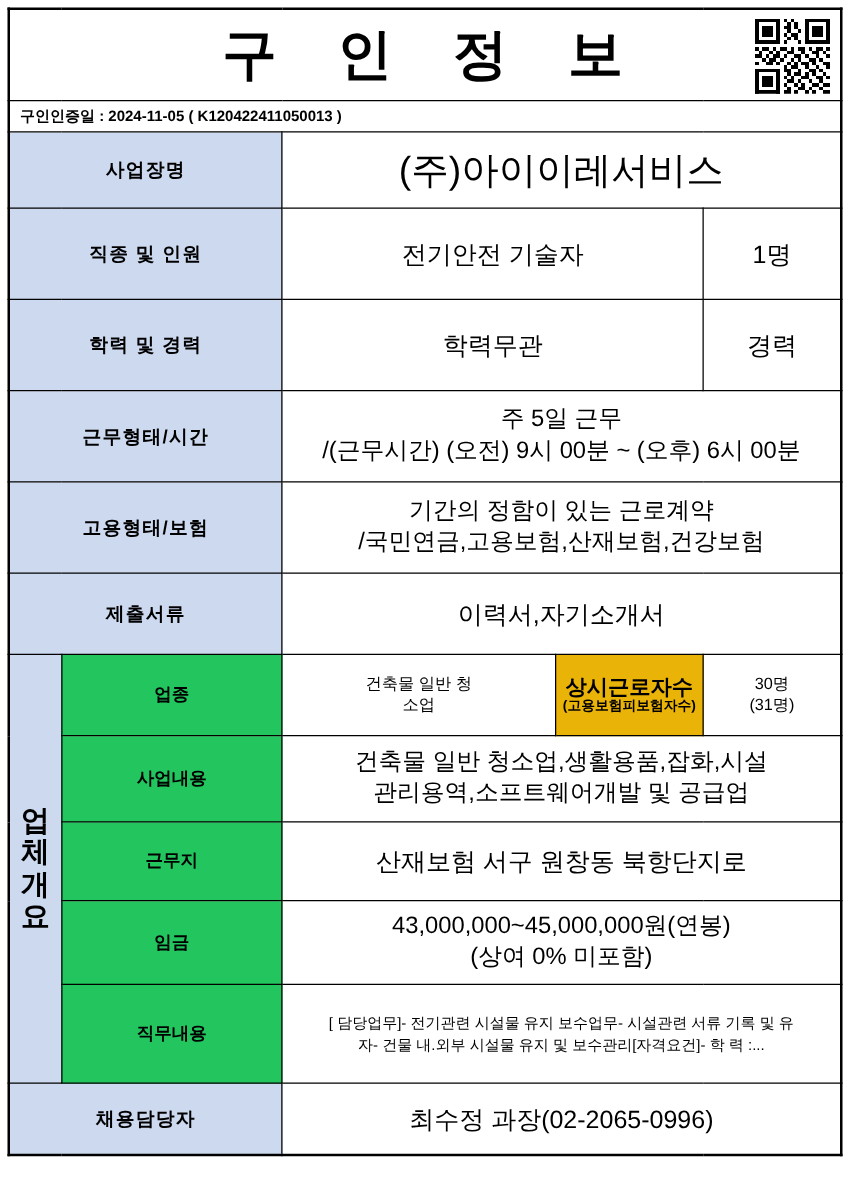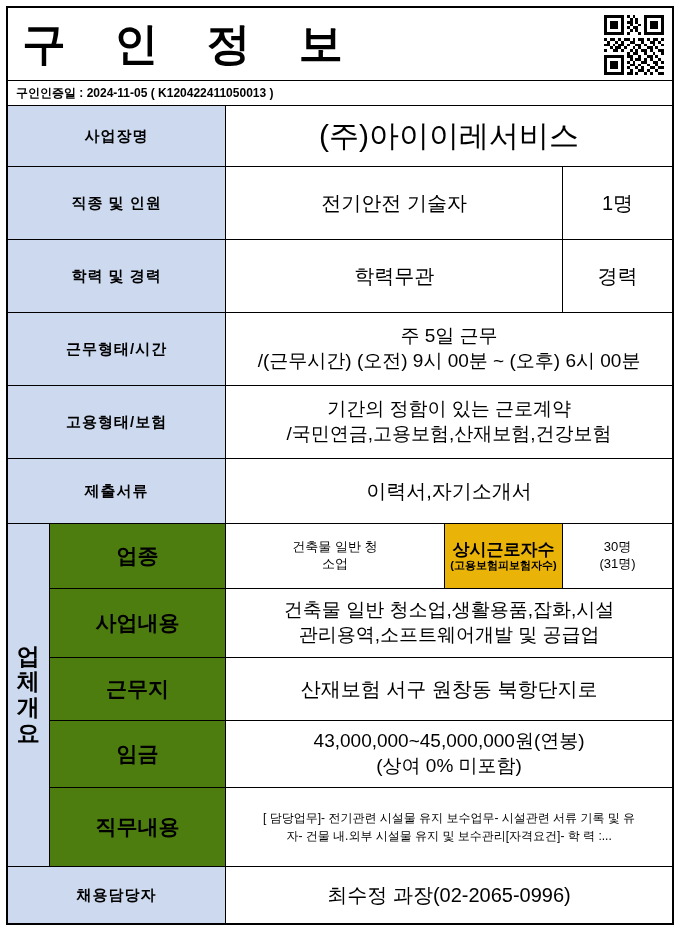--- a/index.html
+++ b/index.html
@@ -38,21 +38,21 @@
     position: relative;
     height: 72px;
     padding: 0 !important;
     border-bottom: 1px solid #000 !important;
   }
   .title-text {
     font-size: 44px;
     font-weight: bold;
     letter-spacing: 18px;
     line-height: 72px;
-    text-align: left;
+    text-align: center;
     padding-left: 14px;
   }
   .qr {
     position: absolute;
     right: 8px;
     top: 7px;
     width: 60px;
     height: 60px;
   }
   .qr svg { display: block; }
@@ -66,22 +66,22 @@
     padding-left: 8px !important;
   }
 
   .label {
     background: #ccd9ee;
     font-size: 15px;
     font-weight: bold;
     letter-spacing: 1px;
   }
   .label-sm {
-    background: #4d7c0f;
-    font-size: 21px;
+    background: #22c55e;
+    font-size: 14px;
     font-weight: bold;
   }
   .value {
     font-size: 20px;
   }
   .value-big {
     font-size: 30px;
     font-weight: normal;
   }
   .value-lines {

